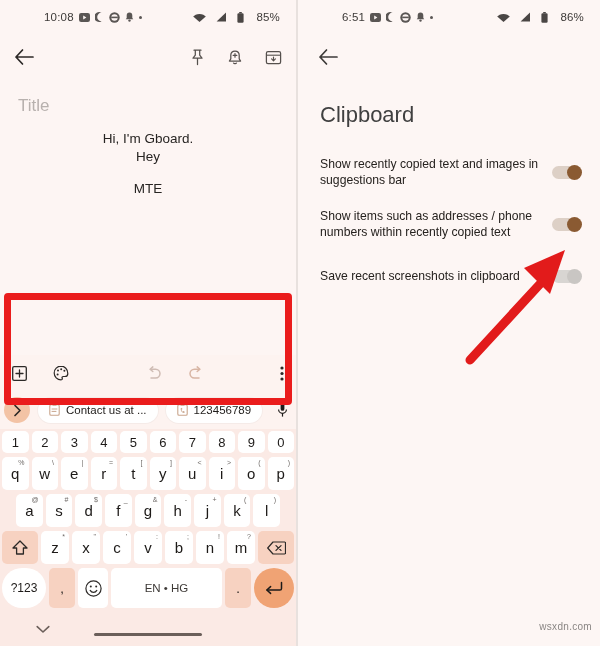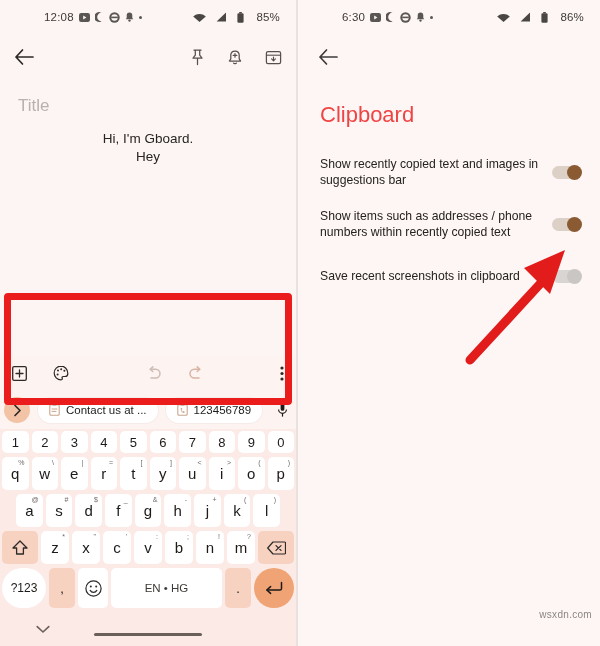--- a/index.html
+++ b/index.html
@@ -93,21 +93,21 @@
   .kb-row.bottom .key { height: 40px; }
   .kb-foot { height: 32px; position: relative; background: #fbeae5; }
   .kb-foot .chev { position: absolute; left: 36px; top: 8px; }
   .gesturebar {
     position: absolute; left: 50%; transform: translateX(-50%); bottom: 8px;
     width: 108px; height: 3px; border-radius: 2px; background: #6b5f5a;
   }
 
   
   .set-appbar { height: 46px; display: flex; align-items: center; padding: 0 20px; }
-  .set-title { font-size: 22px; color: #ef4444; padding: 22px 22px 18px 22px; font-weight: 400; }
+  .set-title { font-size: 22px; color: #404040; padding: 22px 22px 18px 22px; font-weight: 400; }
   .set-row {
     display: flex; align-items: center; padding: 10px 18px 10px 22px; gap: 10px;
   }
   .set-label { font-size: 12.2px; color: #26221f; line-height: 16px; flex: 1; }
   .toggle {
     flex: 0 0 auto; width: 30px; height: 15px; border-radius: 9px; position: relative;
   }
   .toggle .track {
     position: absolute; left: 0; top: 1px; width: 26px; height: 13px;
     border-radius: 8px;
@@ -116,34 +116,34 @@
     position: absolute; top: 0; width: 15px; height: 15px; border-radius: 50%;
   }
   .toggle.on  .track { background: #ddd0c6; }
   .toggle.on  .knob  { right: 0; background: #8a5a32; }
   .toggle.off .track { background: #d8d5d2; }
   .toggle.off .knob  { right: 0; background: #c9c6c3; }
 
   .arrow-svg { position: absolute; left: 462px; top: 238px; z-index: 25; }
 
   .watermark {
-    position: absolute; right: 8px; bottom: 26px; font-size: 10px;
+    position: absolute; right: 8px; bottom: 14px; font-size: 10px;
     color: #8a8684; letter-spacing: .3px; z-index: 40;
   }
 </style>
 </head>
 <body>
 
 <div class="screens">
 
   <div class="panel panel-left">
 
     <div class="statusbar">
       <div class="sb-left">
-        <span class="sb-time">12:08</span>
+        <span class="sb-time">10:08</span>
         <span class="ico">
           <svg width="11" height="9" viewBox="0 0 11 9">
               <rect x="0" y="0" width="11" height="9" rx="2.2" fill="#5a5654"></rect>
               <path d="M4.2 2.4 L7.4 4.5 L4.2 6.6 Z" fill="#fdf5f3"></path>
             </svg>
         </span>
         <span class="ico">
           <svg width="9" height="10" viewBox="0 0 9 10">
               <path d="M6.6 0.6 A5 5 0 1 0 6.6 9.4 A4 4 0 1 1 6.6 0.6 Z" fill="#5a5654"></path>
             </svg>
@@ -210,20 +210,21 @@
             <path d="M8.5 8 V11.6 M6.6 9.9 L8.5 11.8 L10.4 9.9" stroke="#55504d" stroke-width="1.15" fill="none" stroke-linecap="round" stroke-linejoin="round"></path>
           </svg>
       </span>
     </div>
 
     <div class="note-body">
       <div class="note-title">Title</div>
       <div class="note-line">Hi, I'm Gboard.</div>
       <div class="note-line">Hey</div>
       <div class="note-gap"></div>
+      <div class="note-line">MTE</div>
     </div>
 
     <div class="redbox"></div>
 
     <div class="keyboard">
 
       <div class="kb-toolbar">
         <span class="tb-i">
           <svg width="15" height="15" viewBox="0 0 15 15">
               <rect x="0.7" y="0.7" width="13.6" height="13.6" rx="1.4" stroke="#2c2927" stroke-width="1.3" fill="none"></rect>
@@ -468,21 +469,21 @@
         </span>
         <div class="gesturebar"></div>
       </div>
     </div>
   </div>
 
   <div class="panel panel-right">
 
     <div class="statusbar">
       <div class="sb-left">
-        <span class="sb-time">6:30</span>
+        <span class="sb-time">6:51</span>
         <span class="ico">
           <svg width="11" height="9" viewBox="0 0 11 9">
               <rect x="0" y="0" width="11" height="9" rx="2.2" fill="#5a5654"></rect>
               <path d="M4.2 2.4 L7.4 4.5 L4.2 6.6 Z" fill="#fdf6f4"></path>
             </svg>
         </span>
         <span class="ico">
           <svg width="9" height="10" viewBox="0 0 9 10">
               <path d="M6.6 0.6 A5 5 0 1 0 6.6 9.4 A4 4 0 1 1 6.6 0.6 Z" fill="#5a5654"></path>
             </svg>

